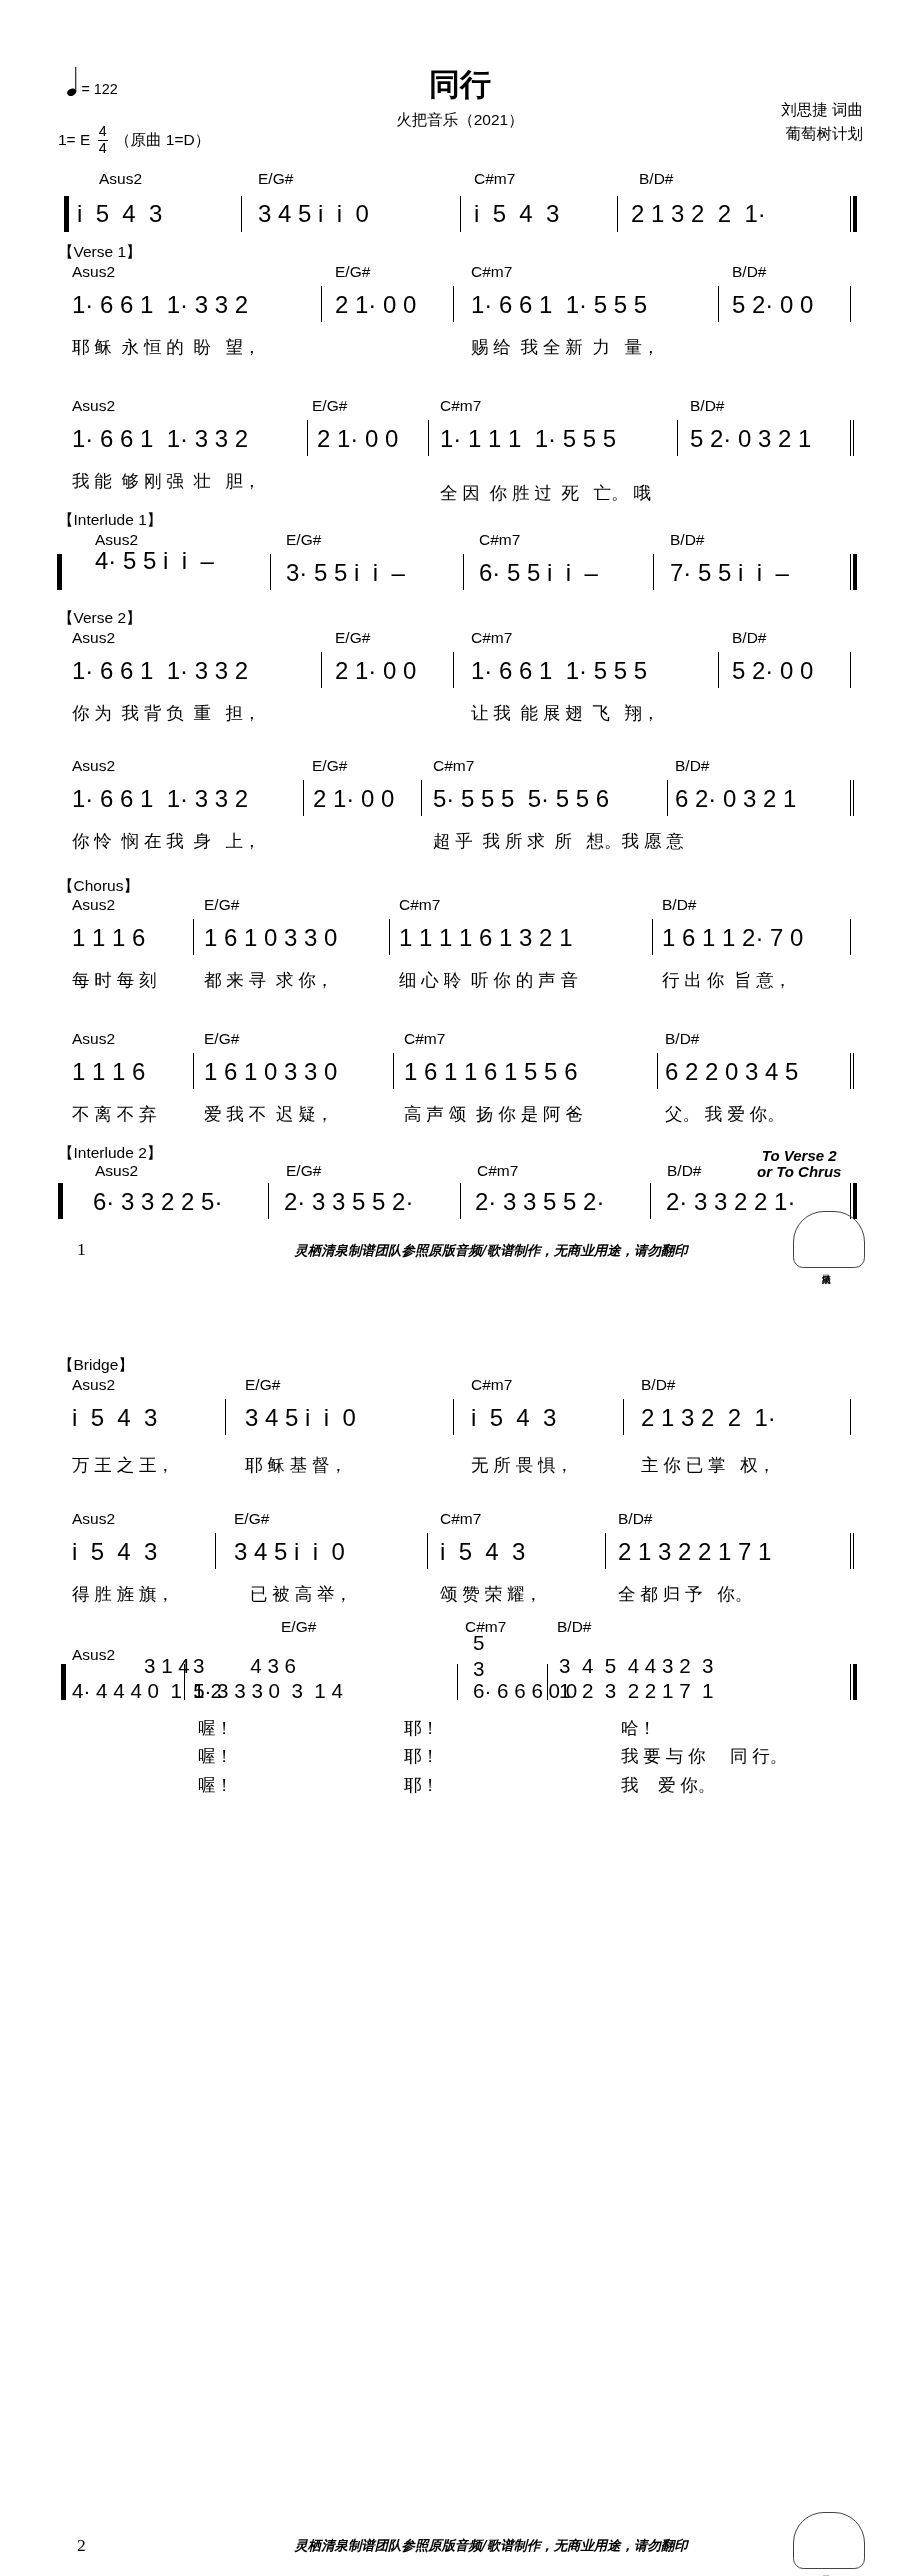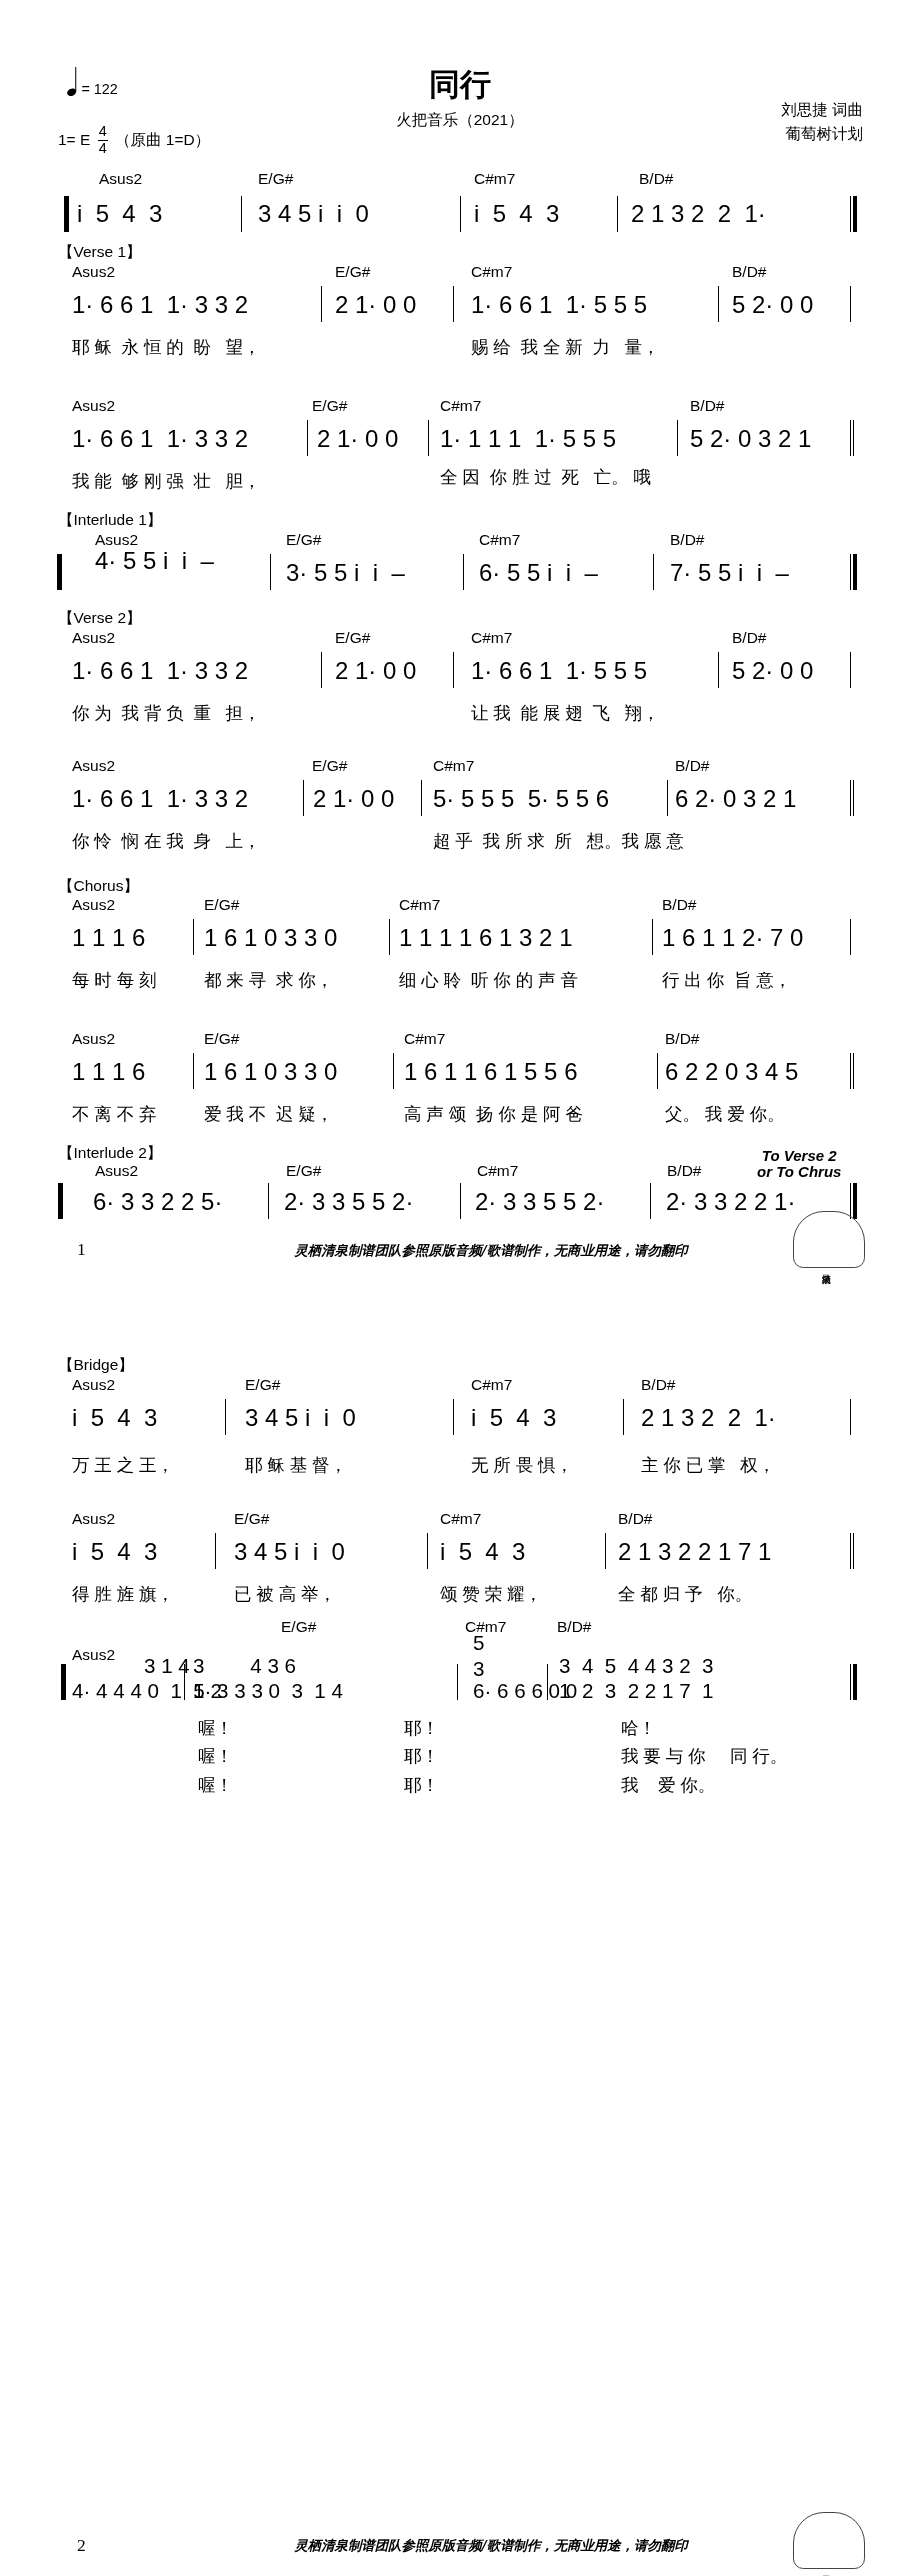--- a/index.html
+++ b/index.html
@@ -92,21 +92,21 @@
   <span class="notes" style="left:72px;top:28px">1· 6 6 1  1· 3 3 2</span>
   <div class="barline" style="left:307px;top:23px;height:36px"></div>
   <span class="notes" style="left:317px;top:28px">2 1· 0 0</span>
   <div class="barline" style="left:428px;top:23px;height:36px"></div>
   <span class="notes" style="left:440px;top:28px">1· 1 1 1  1· 5 5 5</span>
   <div class="barline" style="left:677px;top:23px;height:36px"></div>
   <span class="notes" style="left:690px;top:28px">5 2· 0 3 2 1</span>
   <div class="barline" style="left:850px;top:23px;height:36px"></div>
   <div class="barline" style="left:853px;top:23px;height:36px"></div>
   <span class="lyr" style="left:72px;top:72px">我 能  够 刚 强  壮   胆，</span>
-  <span class="lyr" style="left:440px;top:68px">全 因  你 胜 过  死   亡。 哦</span>
+  <span class="lyr" style="left:440px;top:84px">全 因  你 胜 过  死   亡。 哦</span>
 </div>
 
 <div class="abs section" style="top:510px">【Interlude 1】</div>
 <div class="sys" style="top:531px">
   <span class="abs chord" style="left:95px;top:0">Asus2</span>
   <span class="abs chord" style="left:286px;top:0">E/G#</span>
   <span class="abs chord" style="left:479px;top:0">C#m7</span>
   <span class="abs chord" style="left:670px;top:0">B/D#</span>
   <div class="barline thick" style="left:57px;top:23px;height:36px"></div>
   <div class="barline" style="left:61px;top:23px;height:36px"></div>
@@ -249,21 +249,21 @@
   <span class="notes" style="left:72px;top:28px">i  5  4  3</span>
   <div class="barline" style="left:215px;top:23px;height:36px"></div>
   <span class="notes" style="left:234px;top:28px">3 4 5 i  i  0</span>
   <div class="barline" style="left:427px;top:23px;height:36px"></div>
   <span class="notes" style="left:440px;top:28px">i  5  4  3</span>
   <div class="barline" style="left:605px;top:23px;height:36px"></div>
   <span class="notes" style="left:618px;top:28px">2 1 3 2 2 1 7 1</span>
   <div class="barline" style="left:850px;top:23px;height:36px"></div>
   <div class="barline" style="left:853px;top:23px;height:36px"></div>
   <span class="lyr" style="left:72px;top:72px">得 胜 旌 旗，</span>
-  <span class="lyr" style="left:234px;top:72px">已 被 高 举，</span>
+  <span class="lyr" style="left:250px;top:72px">已 被 高 举，</span>
   <span class="lyr" style="left:440px;top:72px">颂 赞 荣 耀，</span>
   <span class="lyr" style="left:618px;top:72px">全 都 归 予   你。</span>
 </div>
 
 <div class="sys" style="top:1618px">
   <span class="abs chord" style="left:72px;top:28px">Asus2</span>
   <span class="abs chord" style="left:281px;top:0">E/G#</span>
   <span class="abs chord" style="left:465px;top:0">C#m7</span>
   <span class="abs chord" style="left:557px;top:0">B/D#</span>
   <div class="barline thick" style="left:61px;top:46px;height:36px"></div>

